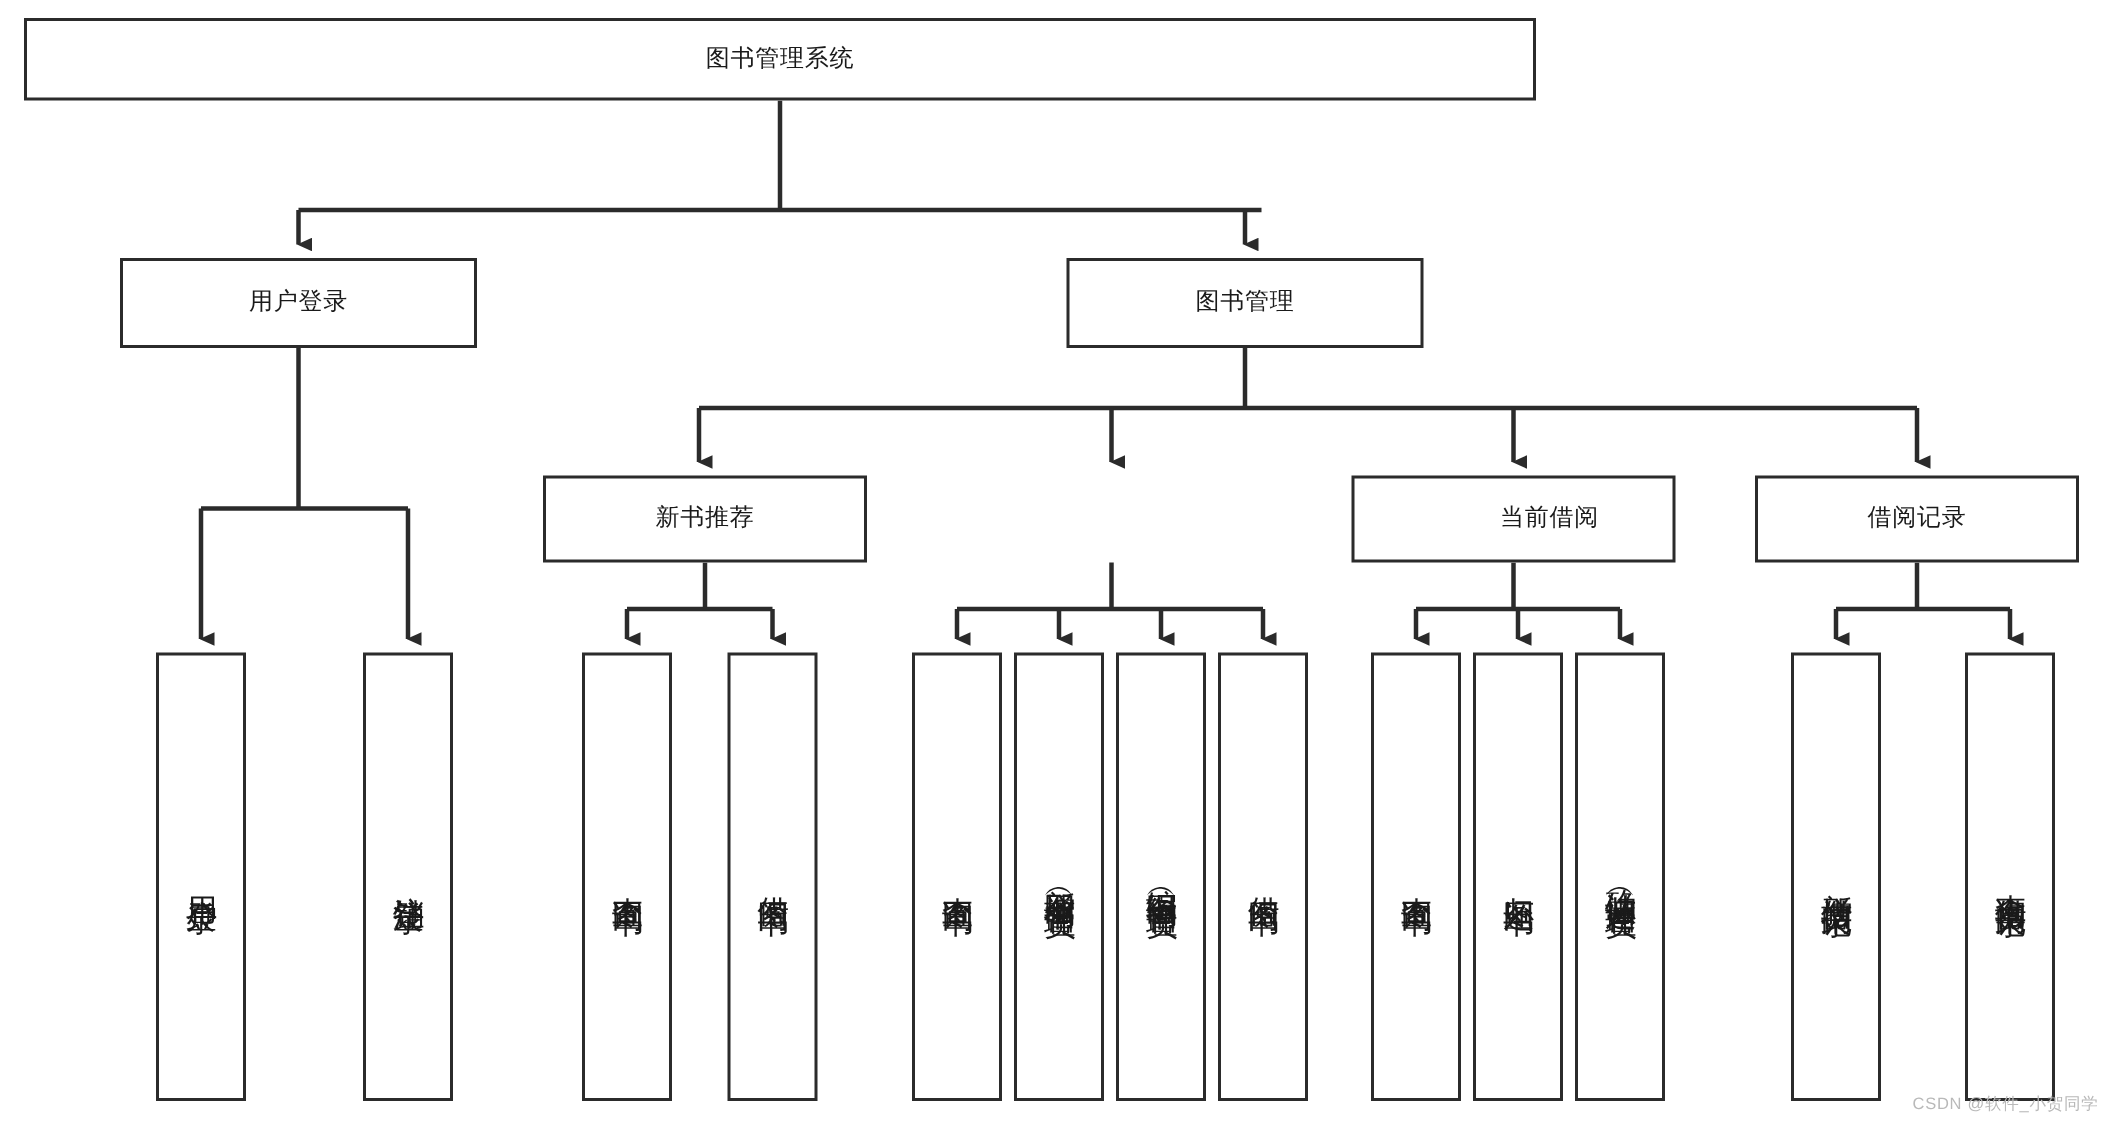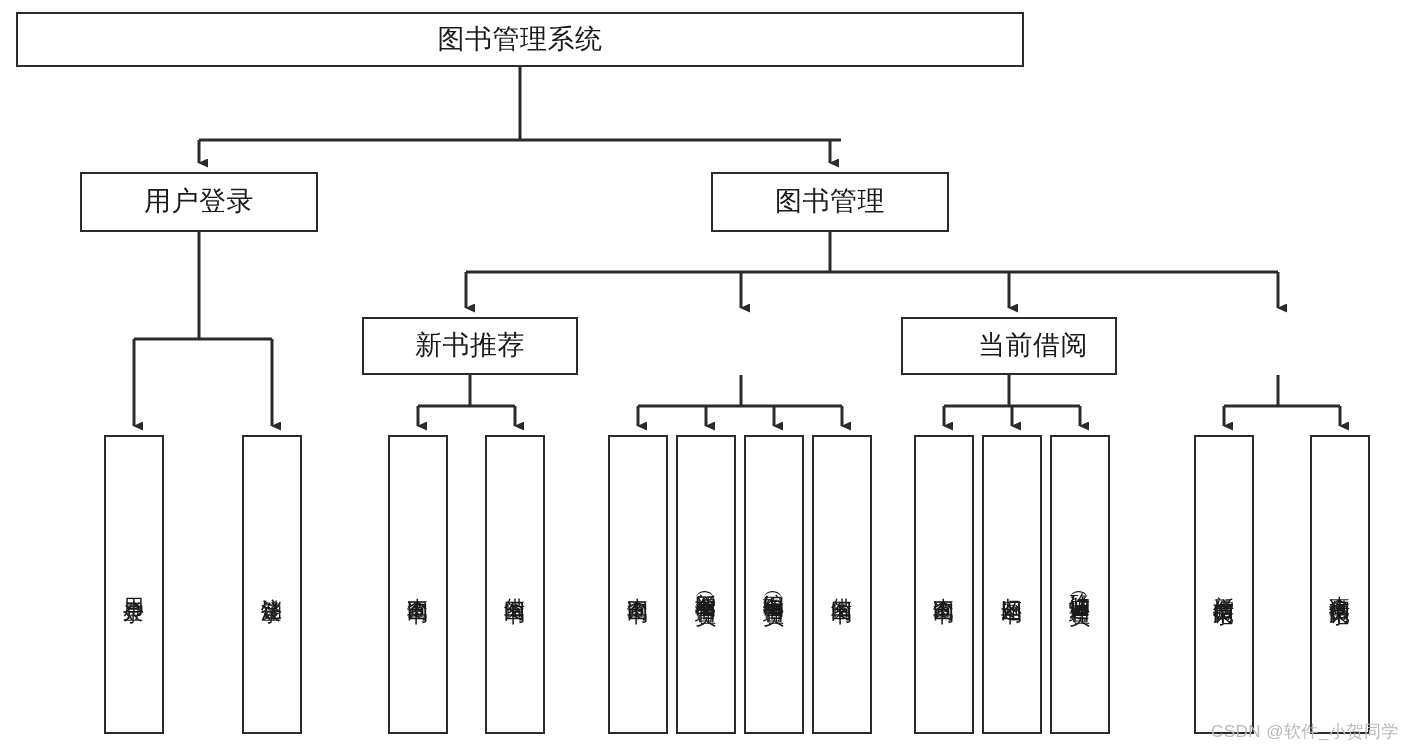--- a/index.html
+++ b/index.html
@@ -28,21 +28,21 @@
     position: absolute;
     box-sizing: border-box;
     border: 2px solid #2b2b2b;
     background: #ffffff;
     display: flex;
     align-items: center;
     justify-content: center;
     color: #1a1a1a;
   }
   .node-h {
-    font-size: 27px;
+    font-size: 16px;
     letter-spacing: 0.5px;
     line-height: 1.1;
   }
   .node-v {
     writing-mode: vertical-rl;
     text-orientation: upright;
     font-size: 21px;
     letter-spacing: 2px;
     line-height: 1.1;
     padding: 4px 0;
@@ -52,21 +52,21 @@
     writing-mode: vertical-rl;
     text-orientation: upright;
     letter-spacing: 2px;
     white-space: nowrap;
     display: block;
   }
   .watermark {
     position: absolute;
     right: 6px;
     bottom: 4px;
-    font-size: 17px;
+    font-size: 11px;
     color: #b9b9b9;
     letter-spacing: 0.5px;
     user-select: none;
     pointer-events: none;
     white-space: nowrap;
   }
 </style>
 </head>
 <body>
 
@@ -144,20 +144,23 @@
   <div class="node-box node-h" style="left:711px; top:172px; width:238px; height:60px;justify-content:center;">
     <span>图书管理</span>
   </div>
 
   <div class="node-box node-h" style="left:362px; top:317px; width:216px; height:58px;">
     <span>新书推荐</span>
   </div>
   <div class="node-box node-h" style="left:901px; top:317px; width:216px; height:58px;padding-left:48px;">
     <span>当前借阅</span>
   </div>
+  <div class="node-box node-h" style="left:1170px; top:317px; width:216px; height:58px;">
+    <span>借阅记录</span>
+  </div>
 
   <div class="node-box node-v" style="left:104px; top:435px; width:60px; height:299px;">
     <span class="node-v-label">用户登录</span>
   </div>
   <div class="node-box node-v" style="left:242px; top:435px; width:60px; height:299px;">
     <span class="node-v-label">注销登录</span>
   </div>
 
   <div class="node-box node-v" style="left:388px; top:435px; width:60px; height:299px;">
     <span class="node-v-label">查询图书</span>

